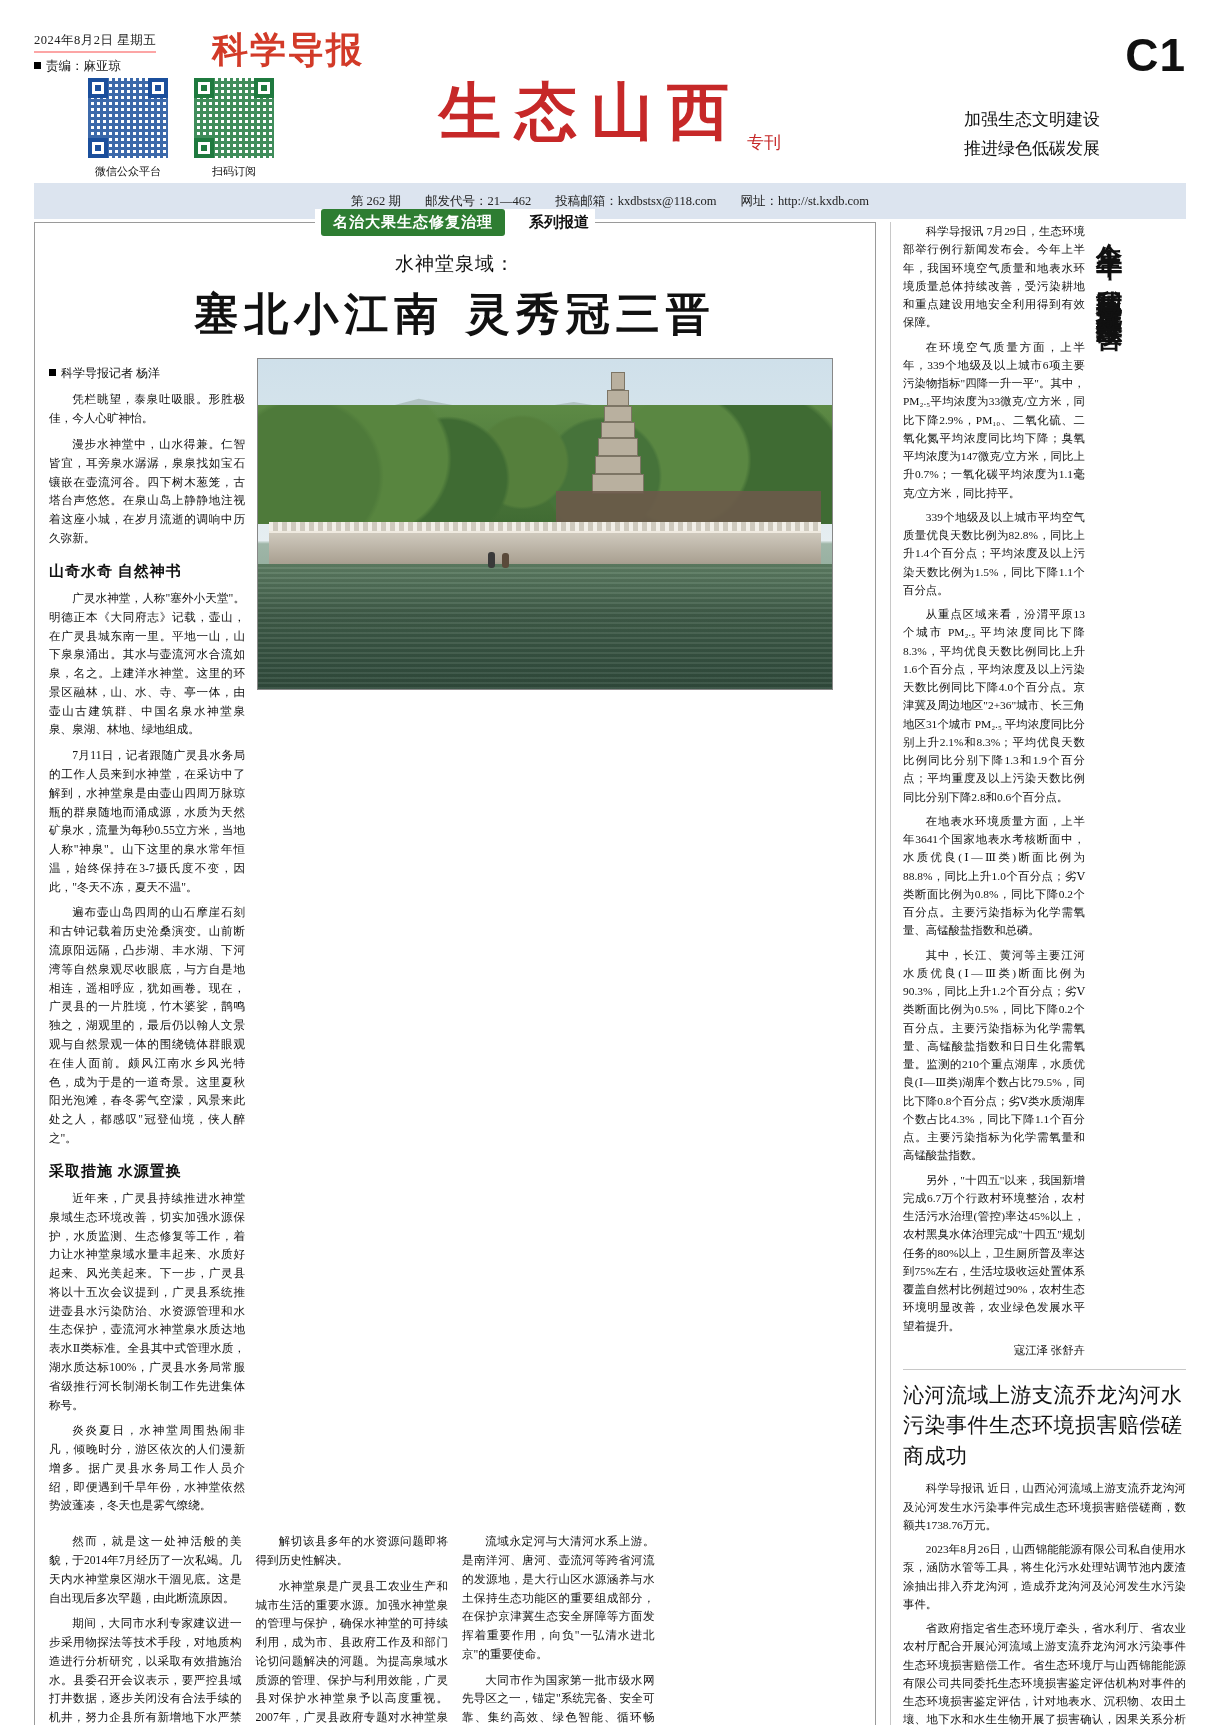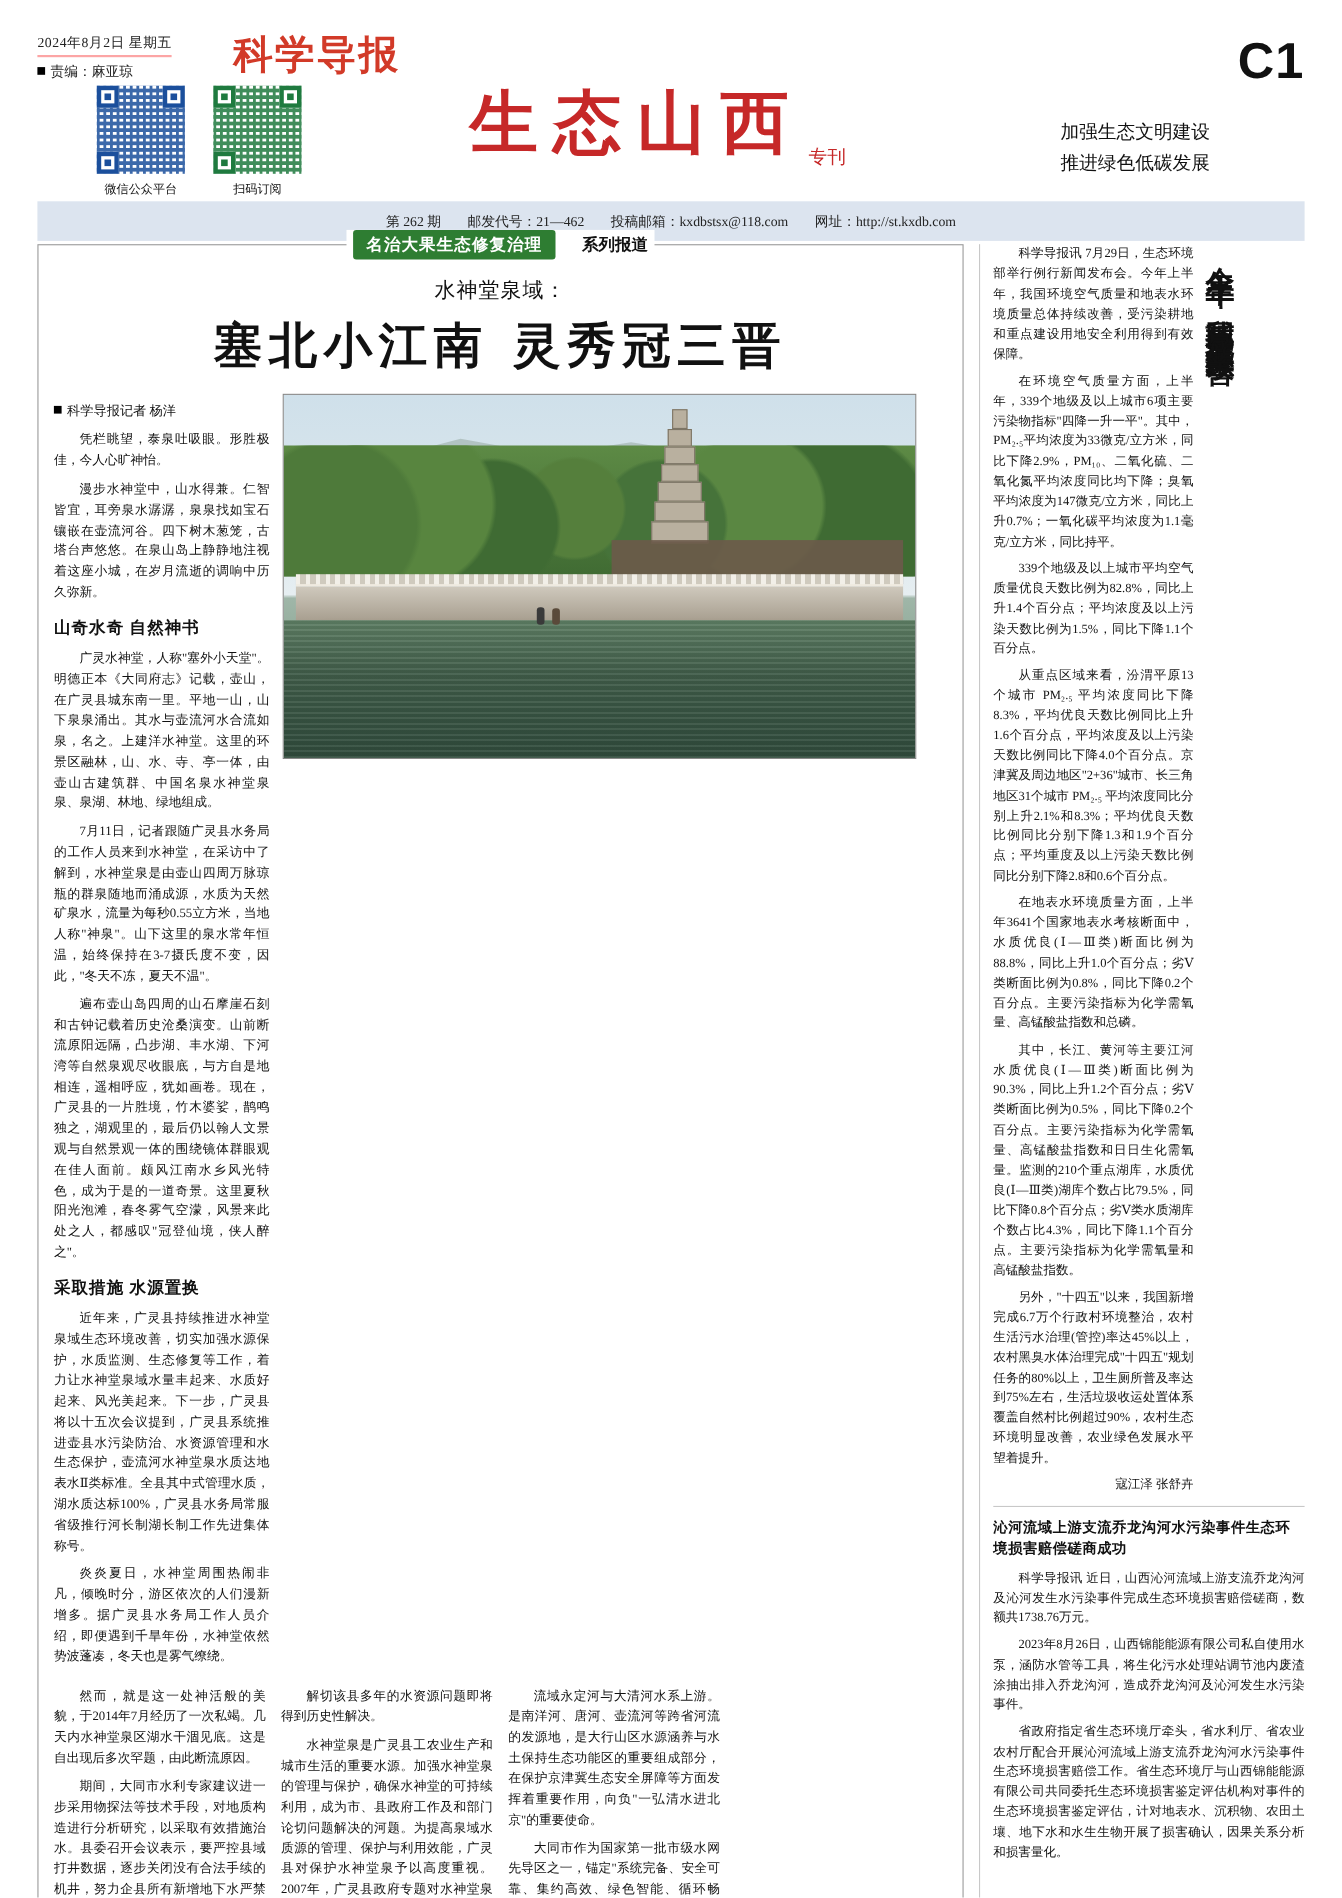--- a/index.html
+++ b/index.html
@@ -23,21 +23,21 @@
   .md-editor .sq { display:inline-block; width: 7px; height: 7px; background: #000; margin-right: 5px; vertical-align: 1px; }
 
   .qr-wrap { position: absolute; left: 88px; top: 78px; display: flex; gap: 26px; }
   .qr-item { text-align: center; }
   .qr-box { width: 80px; height: 80px; position: relative; background: #fff; }
   .qr-cap { font-size: 11px; margin-top: 6px; color: #111; }
 
   .paper-logo { position: absolute; left: 168px; top: 26px; width: 240px; text-align: center; }
   .paper-logo .cn { font-family: "DejaVu Serif", serif; font-size: 36px; font-weight: 700; color: #d23a28; letter-spacing: 2px; }
 
-  .banner { position: absolute; left: 318px; top: 70px; width: 560px; text-align: center; }
+  .banner { position: absolute; left: 330px; top: 70px; width: 560px; text-align: center; }
   .banner .title { font-size: 62px; font-weight: 700; color: #c62828; letter-spacing: 14px; font-family: "DejaVu Serif", serif; }
   .banner .sub { display:inline-block; font-size: 17px; color: #c62828; vertical-align: bottom; margin-left: 4px; }
 
   .slogan { position: absolute; right: 120px; top: 106px; font-size: 17px; line-height: 1.7; color: #111; text-align: left; }
   .bignum { position: absolute; right: 34px; top: 28px; font-size: 46px; font-weight: 700; font-family: "Liberation Sans", sans-serif; letter-spacing: 1px; }
 
   .infobar { position: absolute; left: 34px; right: 34px; top: 183px; height: 36px; background: #dce4ef; display: flex; align-items: center; justify-content: center; gap: 24px; font-size: 12.5px; color: #222; }
   .infobar span { white-space: nowrap; }
 
   
@@ -69,21 +69,21 @@
   .feat-cols4 { display: flex; gap: 14px; margin-top: 10px; }
   .feat-cols4 .fc { width: 196px; }
 
   
   .r-head { font-size: 26px; font-weight: 700; letter-spacing: 3px; writing-mode: vertical-rl; text-orientation: upright; line-height: 1.18; height: 330px; }
   .r-flex { display: flex; gap: 8px; }
   .r-text { font-size: 11.4px; line-height: 1.6; text-align: justify; width: 182px; }
   .r-text p { margin: 0 0 6px 0; text-indent: 2em; }
   .r-sign { text-align: right; font-size: 11.4px; margin-top: 4px; }
   .r-divider { border-top: 1px solid #c8c8c8; margin: 10px 0 10px 0; }
-  .r-title2 { font-size: 13px; font-weight: 700; line-height: 1.45; letter-spacing: .5px; margin-bottom: 8px; }
+  .r-title2 { font-size: 21px; font-weight: 400; line-height: 1.45; letter-spacing: .5px; margin-bottom: 8px; }
   .r-body2 { font-size: 11.4px; line-height: 1.6; text-align: justify; }
   .r-body2 p { margin: 0 0 6px 0; text-indent: 2em; }
 
   
   .sky { position:absolute; inset:0; background: linear-gradient(#cfe0ea 0%, #dbe7ed 35%, #e6eef1 55%, #9fb6a8 56%, #6f8f76 100%); }
   .hill { position:absolute; left:0; right:0; top:6%; height: 16%; background: #9fb2ae; opacity:.65; clip-path: polygon(0 100%, 6% 55%, 16% 72%, 28% 38%, 42% 66%, 55% 44%, 70% 70%, 84% 50%, 100% 74%, 100% 100%); }
   .treeband { position:absolute; left:0; right:0; top:14%; height: 36%; background: radial-gradient(circle at 8% 60%, #4e7a3a 0 14%, transparent 15%), radial-gradient(circle at 20% 45%, #58853f 0 16%, transparent 17%), radial-gradient(circle at 33% 62%, #3f6b33 0 15%, transparent 16%), radial-gradient(circle at 46% 48%, #557f3c 0 14%, transparent 15%), radial-gradient(circle at 60% 60%, #46733a 0 16%, transparent 17%), radial-gradient(circle at 74% 46%, #5a8742 0 15%, transparent 16%), radial-gradient(circle at 88% 60%, #3f6b33 0 16%, transparent 17%), linear-gradient(#5d8a45, #406b33); }
   .pagoda { position:absolute; left: 58%; top: 4%; width: 54px; height: 150px; }
   .pagoda .tier { position:absolute; left:50%; transform:translateX(-50%); background:#b9b09f; border:1px solid #7d7565; }
   .roofline { position:absolute; left: 52%; right: 2%; top: 40%; height: 12%; background: #6b5a4a; opacity:.9; }

